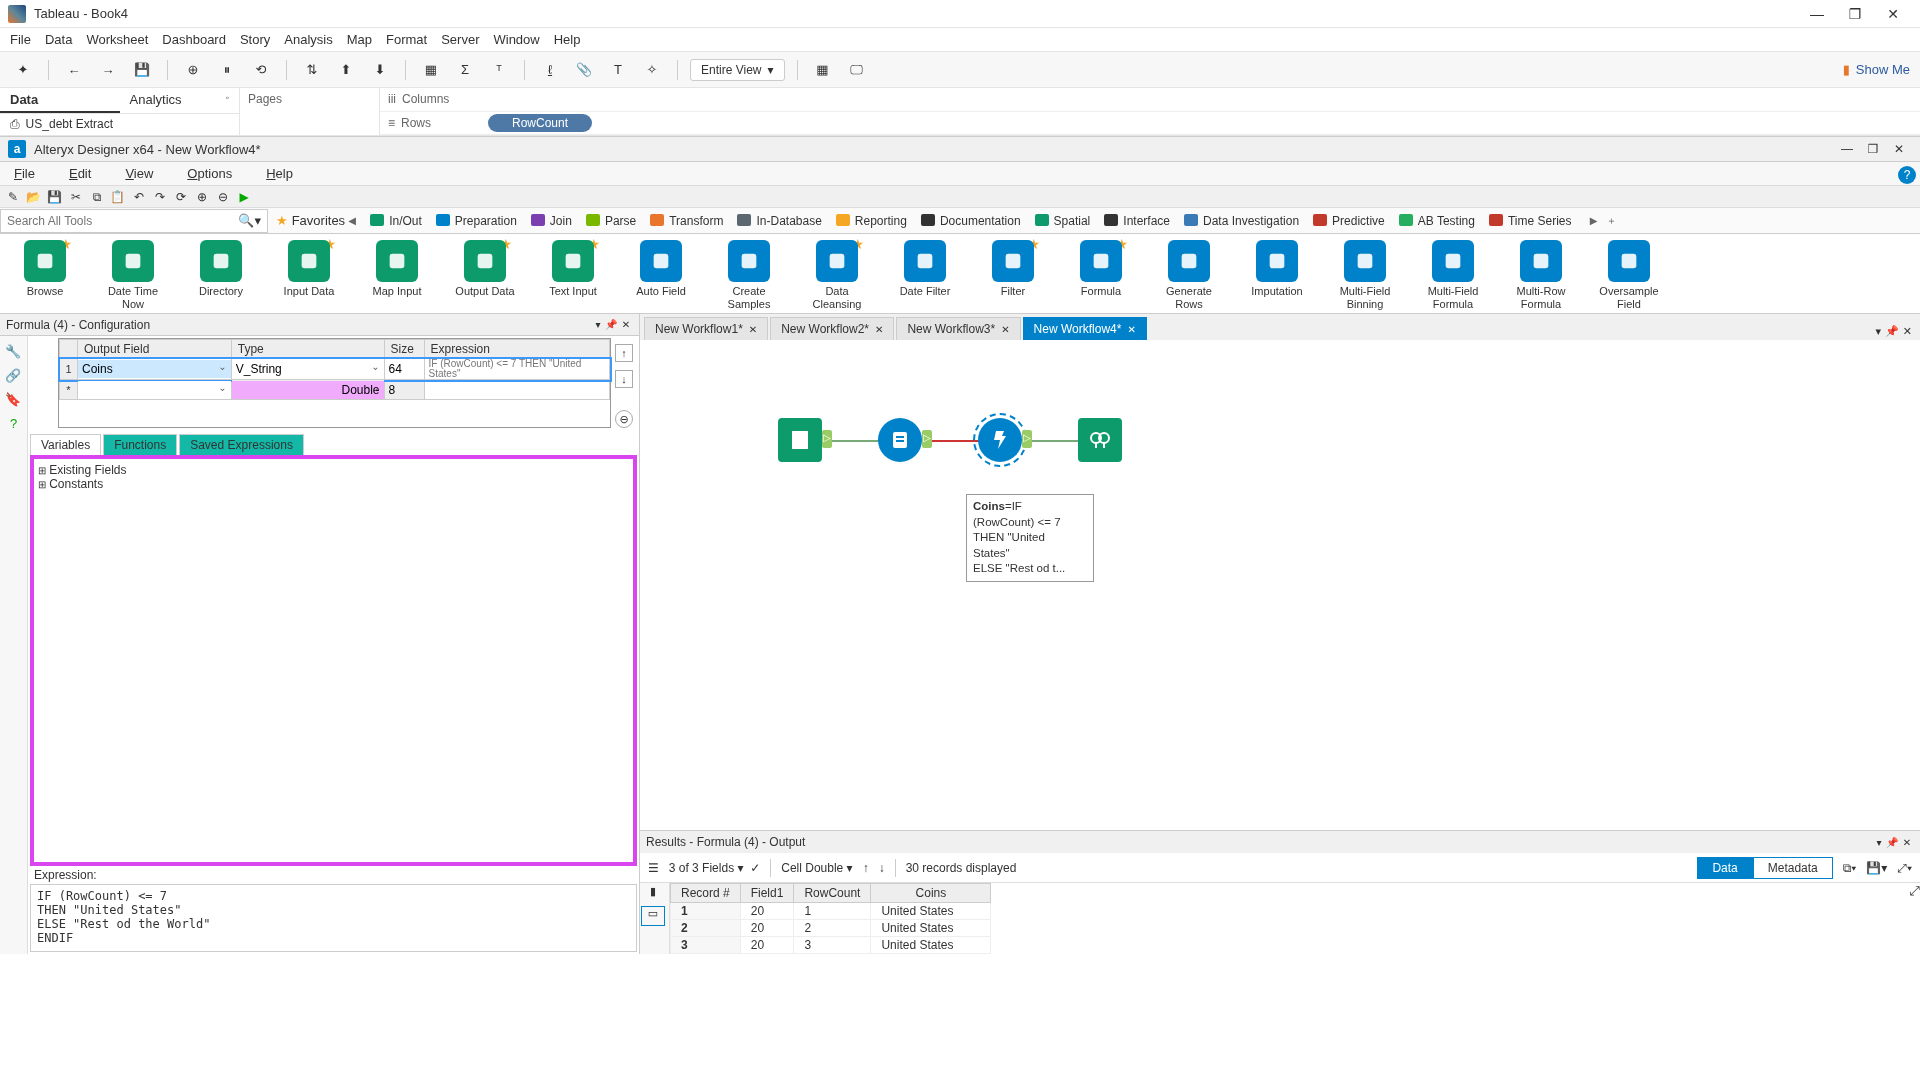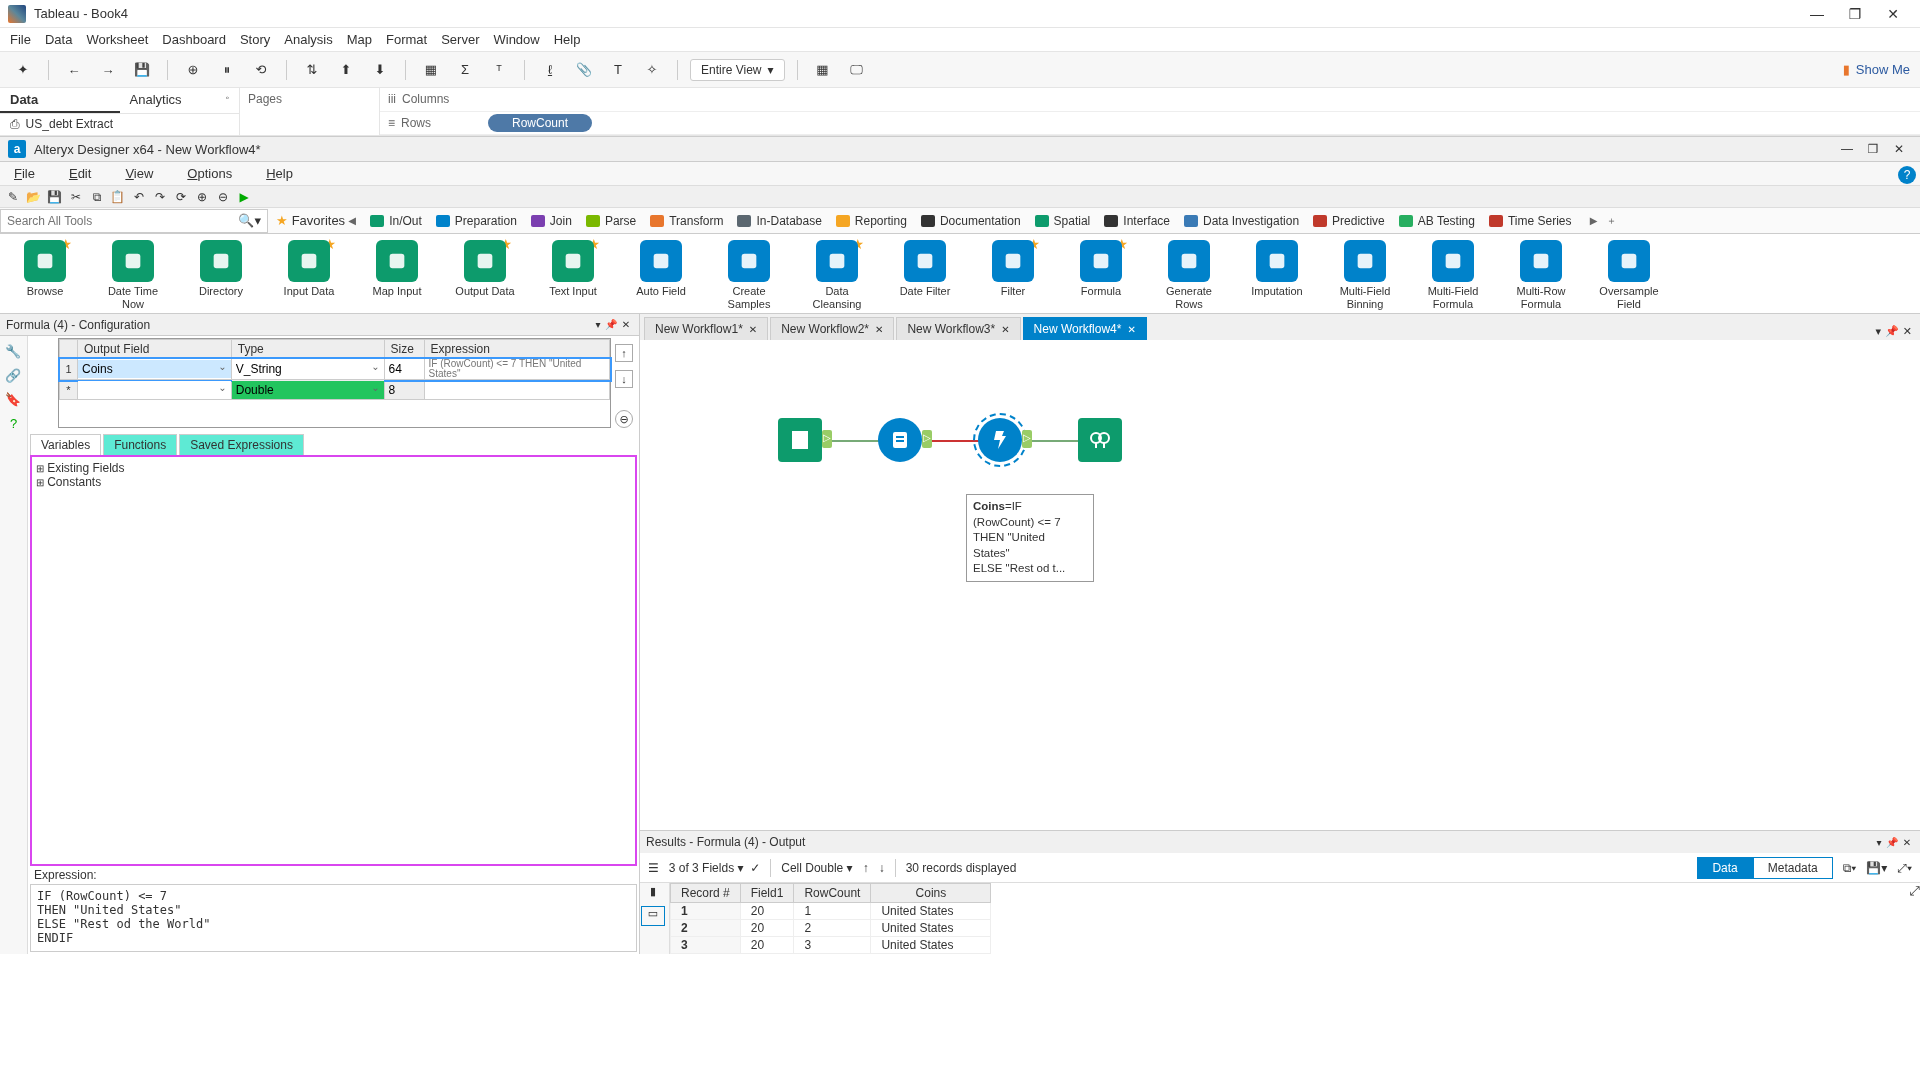--- a/index.html
+++ b/index.html
@@ -46,21 +46,21 @@
 .alt-icontool { height: 22px; background: #f0f0f0; border-bottom: 1px solid #ddd; display: flex; align-items: center; gap: 3px; padding: 0 4px; }
 .alt-icontool .ic { width: 18px; height: 18px; display:flex; align-items:center; justify-content:center; font-size:12px; }
 .alt-icontool .run { color: #0a0; }
 
 .alt-searchrow { height: 26px; display: flex; align-items: center; border-bottom: 1px solid #ccc; background: #fafafa; }
 .alt-search { width: 268px; height: 24px; border: 1px solid #ccc; display:flex; align-items:center; padding: 0 6px; gap:4px; background:#fff; }
 .alt-search input { border: none; outline: none; flex: 1; font-size: 12px; }
 .fav-star { color: #f5a623; margin: 0 4px 0 8px; }
 .categories { display: flex; align-items: center; gap: 4px; overflow: hidden; flex: 1; }
 .catnav { width: 14px; height: 14px; display:flex; align-items:center; justify-content:center; color:#666; font-size:10px; }
-.cat { display: flex; align-items: center; gap: 5px; padding: 2px 7px; font-size: 12px; white-space: nowrap; }
+.cat { display: flex; gap: 5px; padding: 2px 7px; font-size: 12px; white-space: nowrap; }
 .cat .sw { width: 14px; height: 12px; border-radius: 2px; }
 
 .alt-toolribbon { height: 80px; background: #fff; border-bottom: 1px solid #ccc; display: flex; align-items: flex-start; gap: 18px; padding: 6px 10px; overflow: hidden; }
 .ribbon-tool { display: flex; flex-direction: column; align-items: center; width: 70px; position: relative; }
 .ribbon-tool .ticon { width: 42px; height: 42px; border-radius: 6px; display:flex; align-items:center; justify-content:center; margin-bottom: 3px; position: relative; }
 .ribbon-tool .ticon.green { background: #0d9b6c; }
 .ribbon-tool .ticon.blue { background: #0082ca; }
 .ribbon-tool .tlabel { font-size: 11px; text-align: center; line-height: 1.15; }
 .ribbon-tool .star { position: absolute; top: -4px; right: 8px; color: #f5a623; font-size: 14px; }
 .ribbon-tool svg { fill: #fff; }
@@ -84,23 +84,23 @@
 .field-table td { border: 1px solid #ccc; padding: 0; height: 20px; }
 .field-table td.num { background:#eee; text-align:center; width:18px; font-size:11px;}
 .field-table input { width: 100%; border: none; padding: 2px 4px; font-size: 12px; outline: none; }
 .field-table input.sel { background: #cce8ff; }
 .field-table td.expr { font-size: 10px; color: #777; padding: 0 4px; line-height: 1; }
 .field-table .ddown { position:relative; }
 .field-table .ddown::after { content:'⌄'; position:absolute; right:4px; top:2px; font-size:10px; color:#666;}
 
 .vars-area { flex:1; display:flex; flex-direction:column; margin-top: 6px;}
 .vars-tabs { display:flex; gap:2px; }
-.vars-tab { padding: 3px 10px; font-size: 12px; border: 1px solid #ccc; border-bottom:none; background:#5eead4; }
+.vars-tab { padding: 3px 10px; font-size: 12px; border: 1px solid #ccc; border-bottom:none; background:#14b8a6; }
 .vars-tab.active { background: #fff; }
-.vars-body { flex:1; border:2px solid #d946ef; padding: 4px; font-size:12px; overflow:auto; }
+.vars-body { flex:1; border:4px solid #d946ef; padding: 4px; font-size:12px; overflow:auto; }
 .tree-item::before { content:'⊞ '; font-size:10px; }
 
 .expr-label { font-size: 12px; padding: 2px 4px; }
 .expr-box { border:1px solid #ccc; padding: 4px 6px; font-family: Consolas, monospace; font-size: 12px; white-space: pre; min-height: 68px; }
 
 .canvas-area { flex:1; display:flex; flex-direction:column; }
 .workflow-tabs { height: 26px; display:flex; align-items:flex-end; background:#f0f0f0; padding: 0 4px; gap: 2px; }
 .wtab { padding: 4px 10px; font-size: 12px; background:#e5e5e5; border:1px solid #ccc; border-bottom:none; display:flex; align-items:center; gap:6px; }
 .wtab.active { background: #0082ca; color:#fff; border-color:#0082ca;}
 .wtab .x { font-size: 10px; }
@@ -531,21 +531,21 @@
                   <td class="num">1</td>
                   <td class="ddown"><input class="sel" value="Coins" style=""></td>
                   <td class="ddown"><input value="V_String" style=""></td>
                   <td><input value="64" style=""></td>
                   <td class="expr">IF (RowCount) &lt;= 7
 THEN "United States"</td>
                 </tr>
                 <tr>
                   <td class="num">*</td>
                   <td class="ddown"><input style=""></td>
-                  <td class="ddown" style="background:#eee;"><input style="background: #22c55e;" value="Double"></td>
+                  <td class="ddown" style="background:#eee;"><input style="background: #f0abfc; text-align: right;" value="Double"></td>
                   <td style="background:#eee;"><input style="background: rgb(238, 238, 238);" value="8"></td>
                   <td></td>
                 </tr>
               </tbody>
                 </table>
             </div>
             <div class="config-arrows">
               <div class="ab">↑</div>
               <div class="ab">↓</div>
               <div class="ab" style="margin-top:14px;border-radius:9px;">⊖</div>

